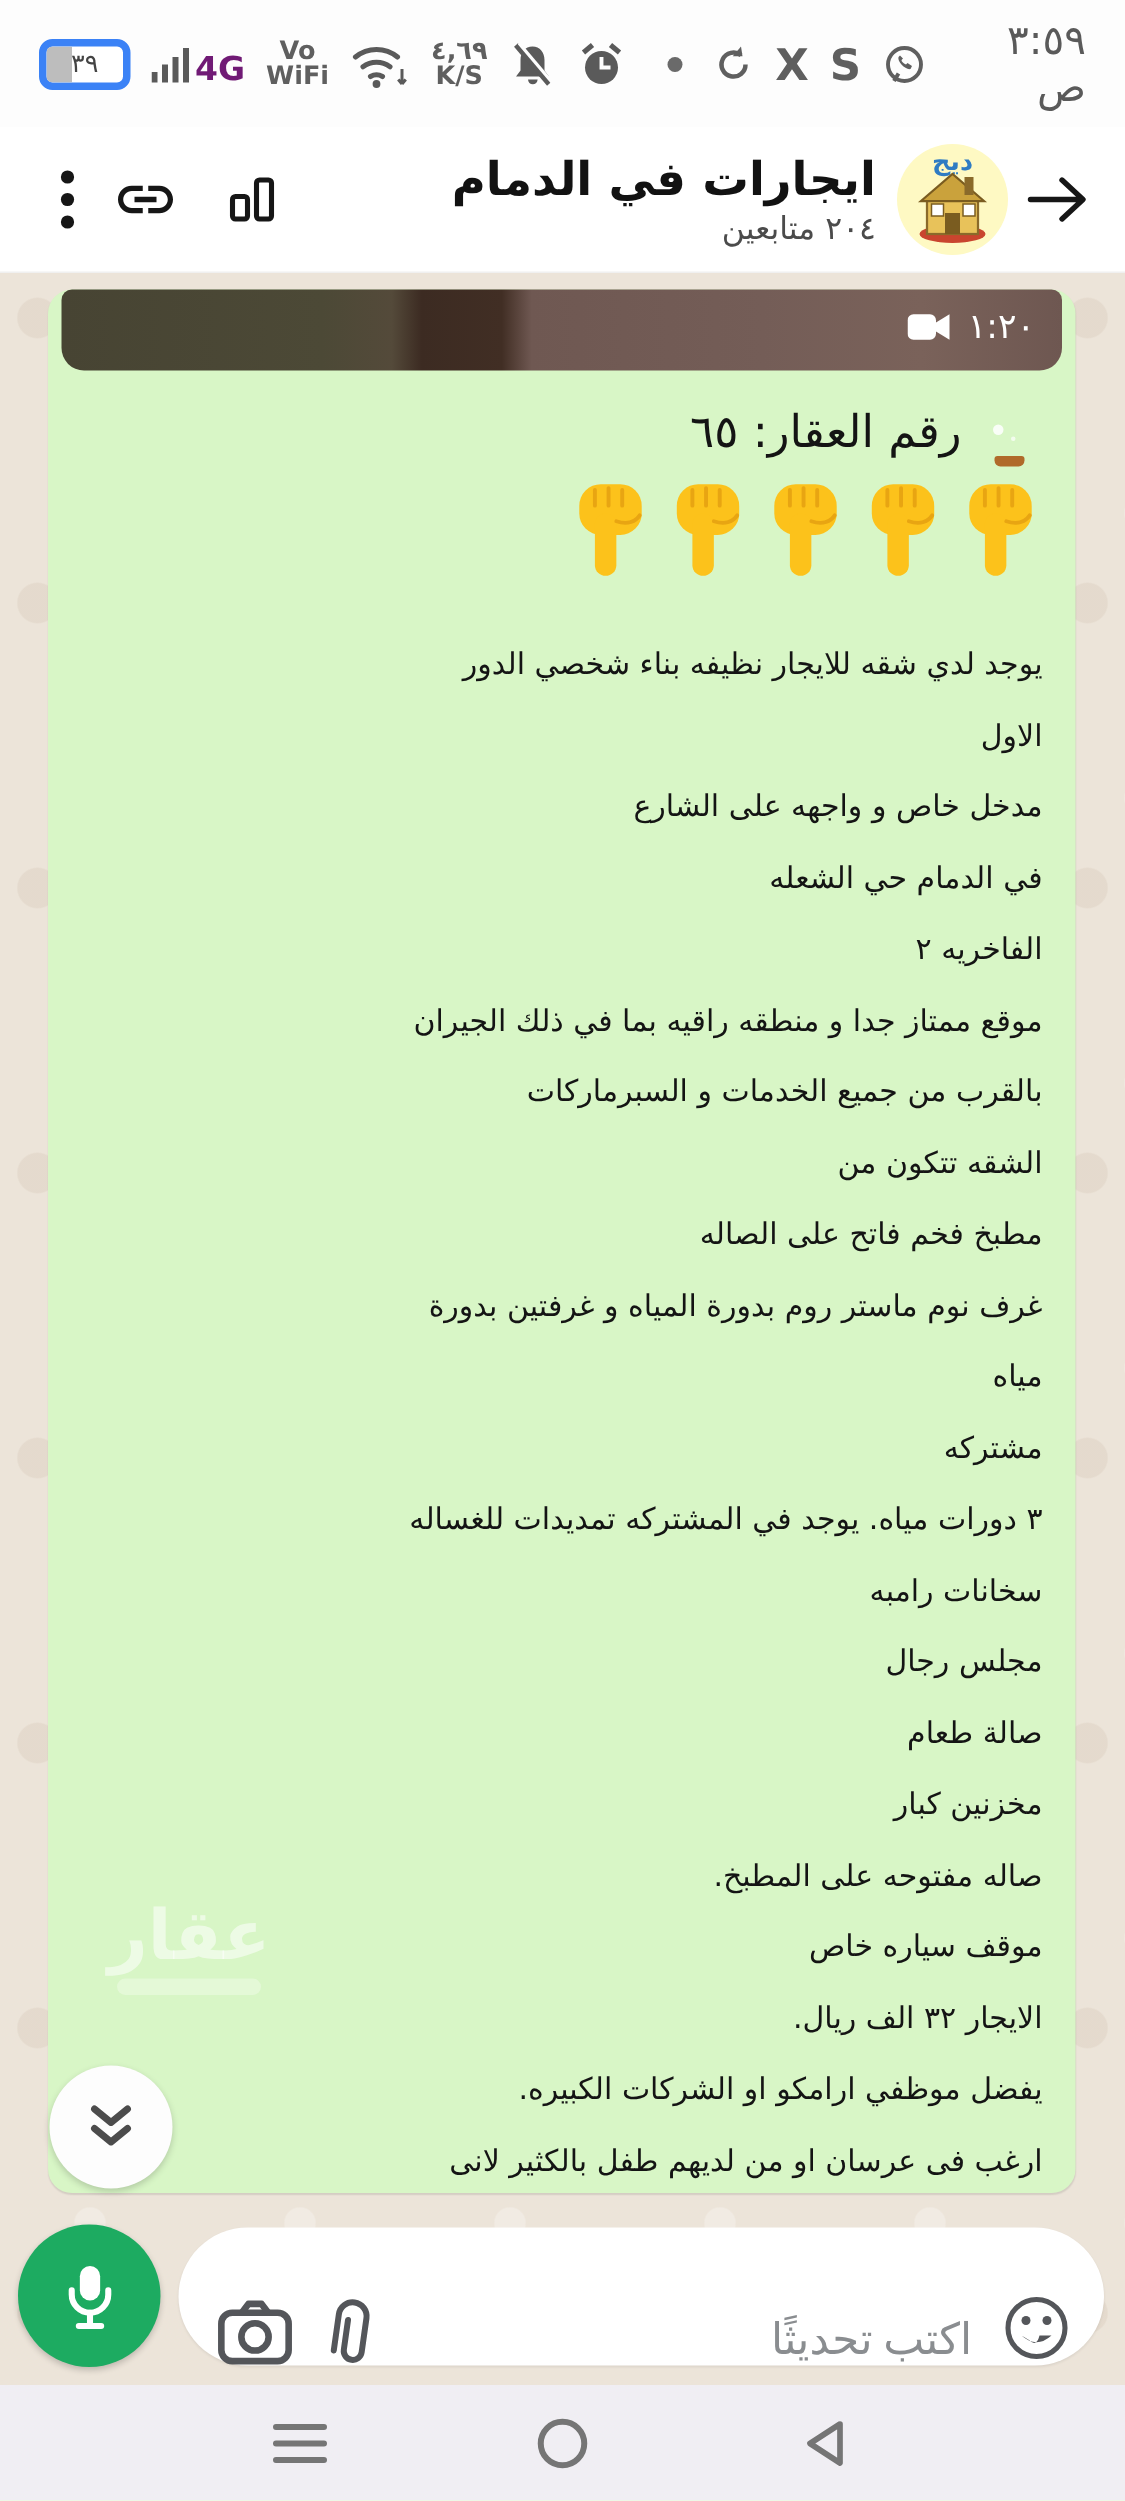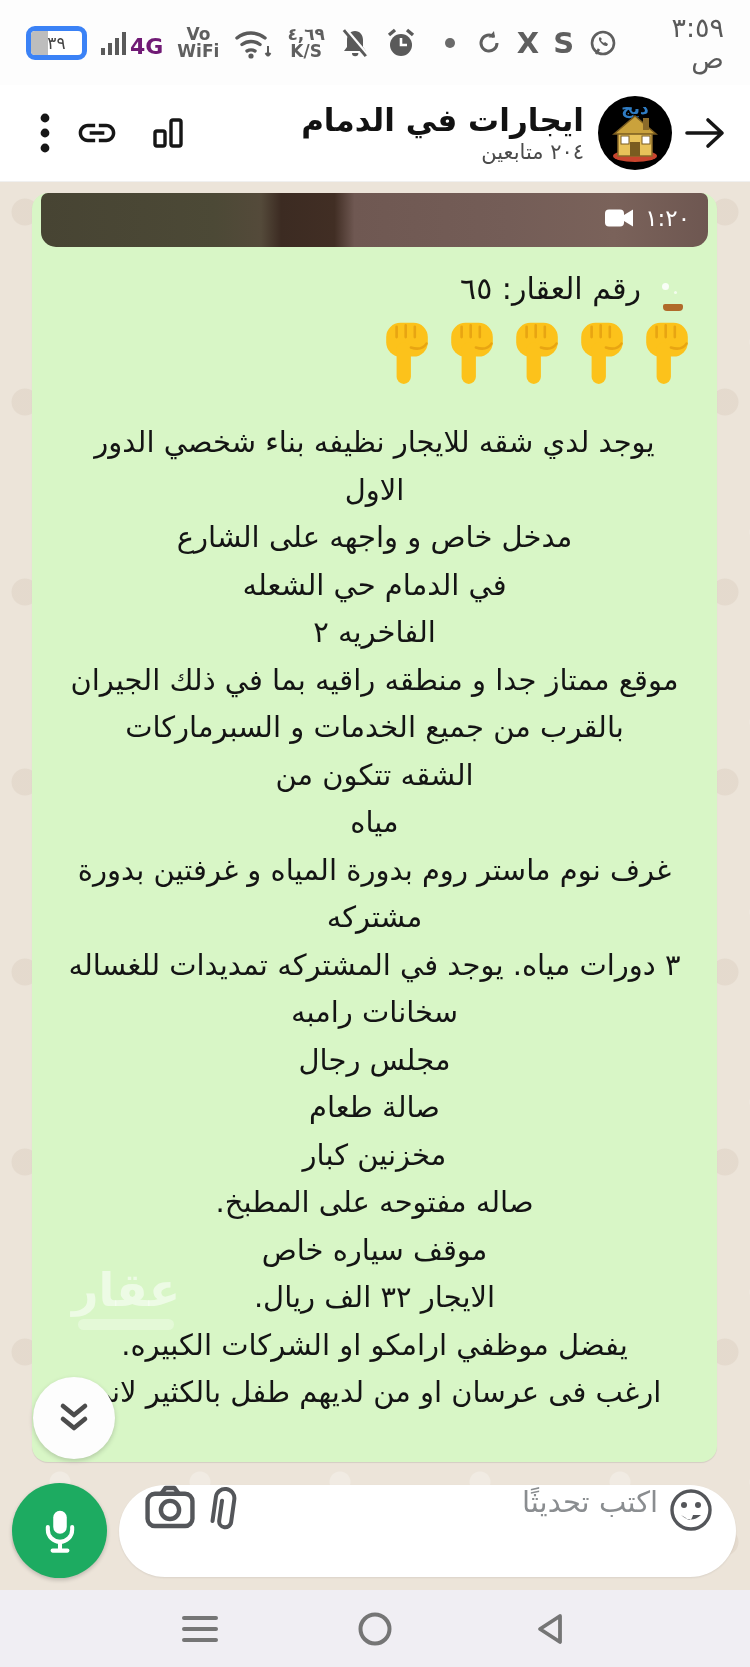--- a/index.html
+++ b/index.html
@@ -33,21 +33,21 @@
   .net4g{ display:flex; align-items:flex-end; gap:3px; }
   .net4g .g{ font-size:22px; font-weight:700; color:#701a75; line-height:.8; }
   svg.sb-ic{ display:block; }
   
   .app-header{
     position:absolute; top:85px; left:0; right:0; height:97px; background:#ffffff;
     display:flex; align-items:center; padding:0 22px; border-bottom:1px solid #f0f0f0;
   }
   .back-btn{ width:46px; height:46px; display:flex; align-items:center; justify-content:center; }
   .avatar{
-    width:74px; height:74px; border-radius:50%; background:#000000; margin:0 10px 0 14px;
+    width:74px; height:74px; border-radius:50%; background:#fef9c3; margin:0 10px 0 14px;
     position:relative; overflow:hidden; flex:0 0 auto;
   }
   .avatar .av-txt{ position:absolute; top:2px; width:100%; text-align:center; font-size:17px; font-weight:700; color:#2f7cc3; }
   .hdr-titles{ display:flex; flex-direction:column; min-width:0; }
   .hdr-title{ font-size:31px; font-weight:600; color:#121212; line-height:1.25; white-space:nowrap; }
   .hdr-sub{ font-size:21px; color:#4b4b4b; line-height:1.2; }
   .hdr-spacer{ flex:1; }
   .hdr-ic{ width:46px; height:46px; display:flex; align-items:center; justify-content:center; margin-right:26px; }
   
   .chat{
@@ -82,40 +82,41 @@
   .crystal{ position:relative; width:42px; height:46px; flex:0 0 auto; }
   .crystal .ball{
     width:40px; height:40px; border-radius:50%;
     background:radial-gradient(circle at 34% 28%, #e8f4ff 0%, #9cc9f7 28%, #4c93e8 58%, #2a6ad0 82%, #1c50a8 100%);
   }
   .crystal .ball::after{ content:""; position:absolute; left:9px; top:18px; width:7px; height:7px; border-radius:50%; background:rgba(255,255,255,.85); box-shadow:10px 6px 0 -2px rgba(255,255,255,.7); }
   .crystal .base{ position:absolute; bottom:0; left:10px; width:20px; height:7px; background:#b06a2a; border-radius:2px 2px 4px 4px; }
   .pointer-row{ display:flex; gap:13px; padding:4px 2px 0; height:74px; align-items:flex-start; }
   .hand{ width:52px; height:66px; }
   .lines{ margin-top:28px; }
-  .t-line{ font-size:29px; line-height:47.5px; white-space:nowrap; overflow:hidden;text-align:center; }
+  .t-line{ font-size:20px; line-height:47.5px; white-space:nowrap; overflow:hidden; }
   .watermark{
     position:absolute; left:40px; bottom:132px; text-align:left; pointer-events:none;
   }
   .watermark .w1{ font-size:46px; font-weight:700; color:rgba(255,255,255,.55); line-height:1; }
   .watermark .w2{ margin:6px auto 0; width:96px; height:11px; border-radius:6px; background:rgba(255,255,255,.30); }
   .scroll-btn{
     position:absolute; left:33px; top:1195px; width:82px; height:82px; border-radius:50%;
     background:#fdfdfd; box-shadow:0 2px 5px rgba(0,0,0,.18);
     display:flex; align-items:center; justify-content:center;
   }
   
   .composer{
     position:absolute; left:12px; right:14px; top:1483px; height:95px;
     display:flex; align-items:center; gap:12px;
   }
   .pill{
     flex:1; height:92px; background:#fff; border-radius:48px;
-    display:flex; align-items:flex-start; padding:0 20px; gap:8px;
+    display:flex; align-items:flex-end; padding:0 20px; gap:18px;
     box-shadow:0 1px 2px rgba(0,0,0,.08);
+    font-family:Liberation Serif, serif;
   }
   .pill .placeholder{ font-size:29px; color:#8a8d90; white-space:nowrap; }
   .pill .pspacer{ flex:1; }
   .mic-btn{
     width:95px; height:95px; border-radius:50%; background:#1dab61; flex:0 0 auto;
     display:flex; align-items:center; justify-content:center;
     box-shadow:0 2px 4px rgba(0,0,0,.2);
   }
   
   .navbar{
@@ -289,22 +290,23 @@
         </div>
       <div class="lines">
           <div class="t-line">يوجد لدي شقه للايجار نظيفه بناء شخصي الدور</div>
           <div class="t-line">الاول</div>
           <div class="t-line">مدخل خاص و واجهه على الشارع</div>
           <div class="t-line">في الدمام حي الشعله</div>
           <div class="t-line">الفاخريه ٢</div>
           <div class="t-line">موقع ممتاز جدا و منطقه راقيه بما في ذلك الجيران</div>
           <div class="t-line">بالقرب من جميع الخدمات و السبرماركات</div>
           <div class="t-line">الشقه تتكون من</div>
+          <div class="t-line">مطبخ فخم فاتح على الصاله</div>
+          <div class="t-line">غرف نوم ماستر روم بدورة المياه و غرفتين بدورة</div>
           <div class="t-line">مياه</div>
-          <div class="t-line">غرف نوم ماستر روم بدورة المياه و غرفتين بدورة</div>
           <div class="t-line">مشتركه</div>
           <div class="t-line">٣ دورات مياه. يوجد في المشتركه تمديدات للغساله</div>
           <div class="t-line">سخانات رامبه</div>
           <div class="t-line">مجلس رجال</div>
           <div class="t-line">صالة طعام</div>
           <div class="t-line">مخزنين كبار</div>
           <div class="t-line">صاله مفتوحه على المطبخ.</div>
           <div class="t-line">موقف سياره خاص</div>
           <div class="t-line">الايجار ٣٢ الف ريال.</div>
           <div class="t-line">يفضل موظفي ارامكو او الشركات الكبيره.</div>

